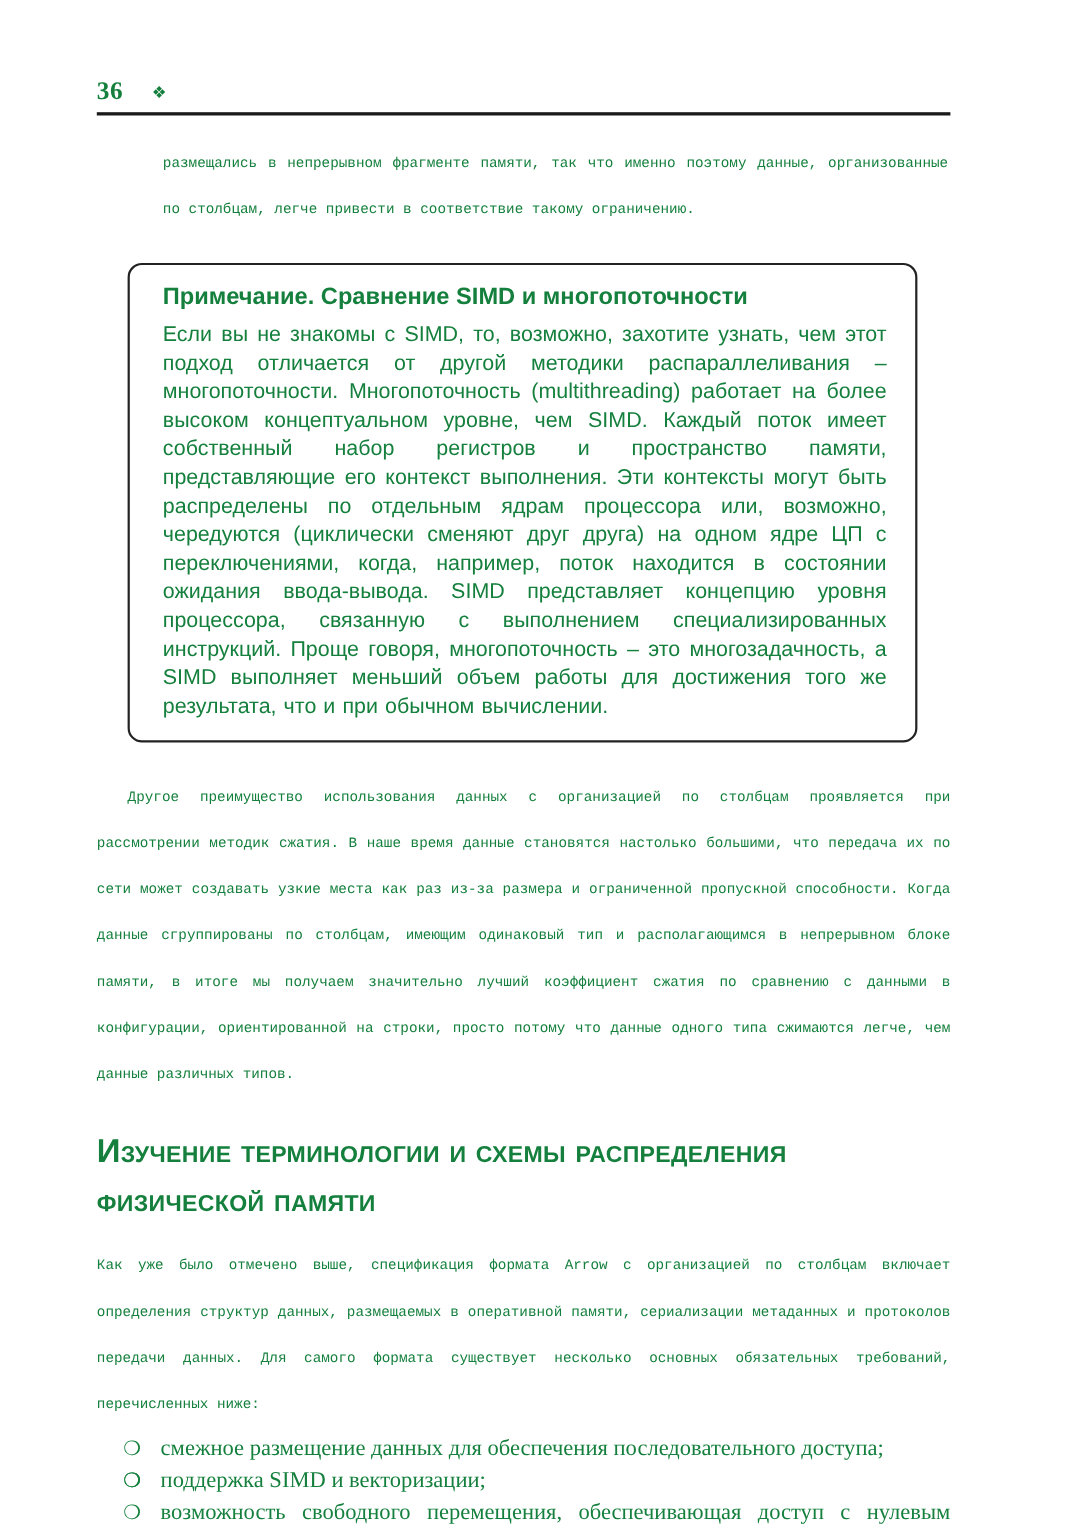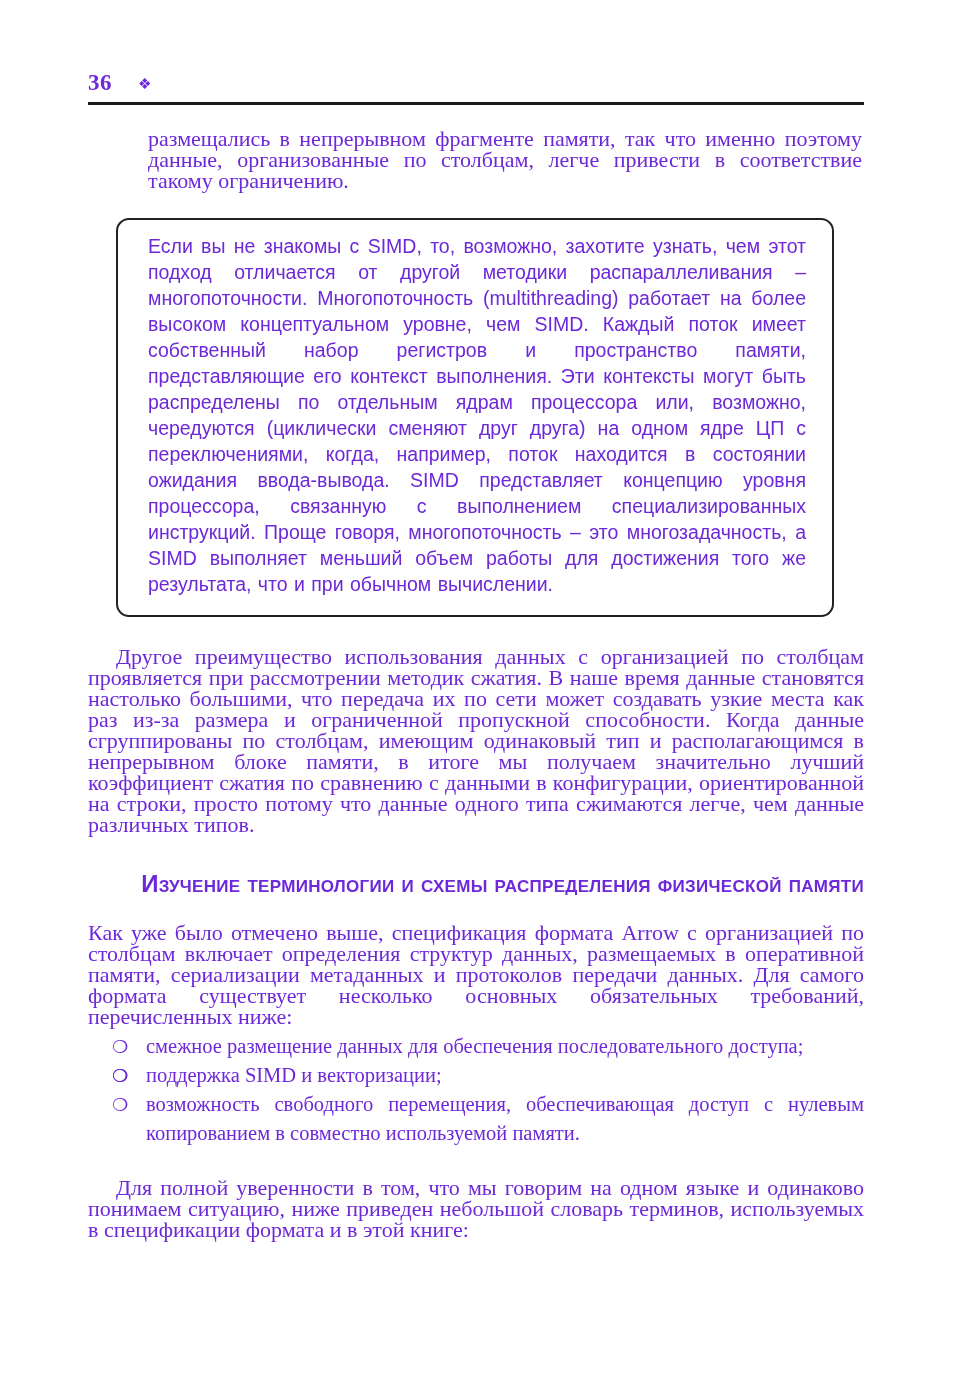--- a/index.html
+++ b/index.html
@@ -5,21 +5,21 @@
   html, body {
     margin: 0;
     padding: 0;
     background: #ffffff;
   }
   .page {
     position: relative;
     width: 974px;
     height: 1388px;
     background: #ffffff;
-    color: #6d28d9;
+    color: #15803d;
     box-sizing: border-box;
     padding: 70px 110px 40px 88px;
     font-family: "Liberation Serif", serif;
     overflow: hidden;
   }
   
   .running-head {
     display: flex;
     align-items: baseline;
     gap: 0;
@@ -39,24 +39,25 @@
     position: relative;
     top: -1px;
   }
   .chapter-title {
     font-family: "Liberation Sans", sans-serif;
     font-size: 20px;
     letter-spacing: 0.1px;
   }
   
   .para {
-    font-size: 22px;
-    line-height: 21px;
+    font-size: 13px;
+    line-height: 42px;
     text-align: justify;
     margin: 0;
+    font-family: Liberation Mono, monospace;
   }
   .para.indent-first { text-indent: 28px; margin-top: 29px; }
   .intro-para {
     margin: 23px 0 0 60px;
     width: 714px;
   }
   .para-compression { margin-top: 35px; }
   .para-format { margin-top: 16px; }
   .closing-para { margin-top: 9px; }
   
@@ -80,25 +81,24 @@
     line-height: 26px;
     text-align: justify;
     margin: 0;
     word-spacing: 1px;
   }
   
   .section-heading {
     font-family: "Liberation Sans", sans-serif;
     font-weight: bold;
     font-variant: small-caps;
-    font-size: 24px;
+    font-size: 30px;
     line-height: 45px;
     letter-spacing: 0.3px;
     margin: 26px 0 10px 0;
-    text-align: right;
   }
   
   .bullet-list {
     margin: 5px 0 0 0;
     padding: 0;
     list-style: none;
   }
   .bullet-item {
     position: relative;
     padding-left: 58px;
@@ -121,20 +121,21 @@
 <div class="page">
 
   <div class="running-head">
     <span class="page-num">36</span>
     <span class="head-sep">❖</span>
   </div>
 
   <p class="para intro-para">размещались в непрерывном фрагменте памяти, так что именно поэтому данные, организованные по столбцам, легче привести в соответствие такому ограничению.</p>
 
   <div class="note-box">
+    <p class="note-title">Примечание. Сравнение SIMD и многопоточности</p>
     <p class="note-body">Если вы не знакомы с SIMD, то, возможно, захотите узнать, чем этот подход отличается от другой методики распараллеливания – многопоточности. Многопоточность (multithreading) работает на более высоком концептуальном уровне, чем SIMD. Каждый поток имеет собственный набор регистров и пространство памяти, представляющие его контекст выполнения. Эти контексты могут быть распределены по отдельным ядрам процессора или, возможно, чередуются (циклически сменяют друг друга) на одном ядре ЦП с переключениями, когда, например, поток находится в состоянии ожидания ввода-вывода. SIMD представляет концепцию уровня процессора, связанную с выполнением специализированных инструкций. Проще говоря, многопоточность – это многозадачность, а SIMD выполняет меньший объем работы для достижения того же результата, что и при обычном вычислении.</p>
   </div>
 
   <p class="para indent-first para-compression">Другое преимущество использования данных с организацией по столбцам проявляется при рассмотрении методик сжатия. В наше время данные становятся настолько большими, что передача их по сети может создавать узкие места как раз из-за размера и ограниченной пропускной способности. Когда данные сгруппированы по столбцам, имеющим одинаковый тип и располагающимся в непрерывном блоке памяти, в итоге мы получаем значительно лучший коэффициент сжатия по сравнению с данными в конфигурации, ориентированной на строки, просто потому что данные одного типа сжимаются легче, чем данные различных типов.</p>
 
   <h2 class="section-heading">Изучение терминологии и схемы распределения физической памяти</h2>
 
   <p class="para para-format">Как уже было отмечено выше, спецификация формата Arrow с организацией по столбцам включает определения структур данных, размещаемых в оперативной памяти, сериализации метаданных и протоколов передачи данных. Для самого формата существует несколько основных обязательных требований, перечисленных ниже:</p>
 
   <ul class="bullet-list">

